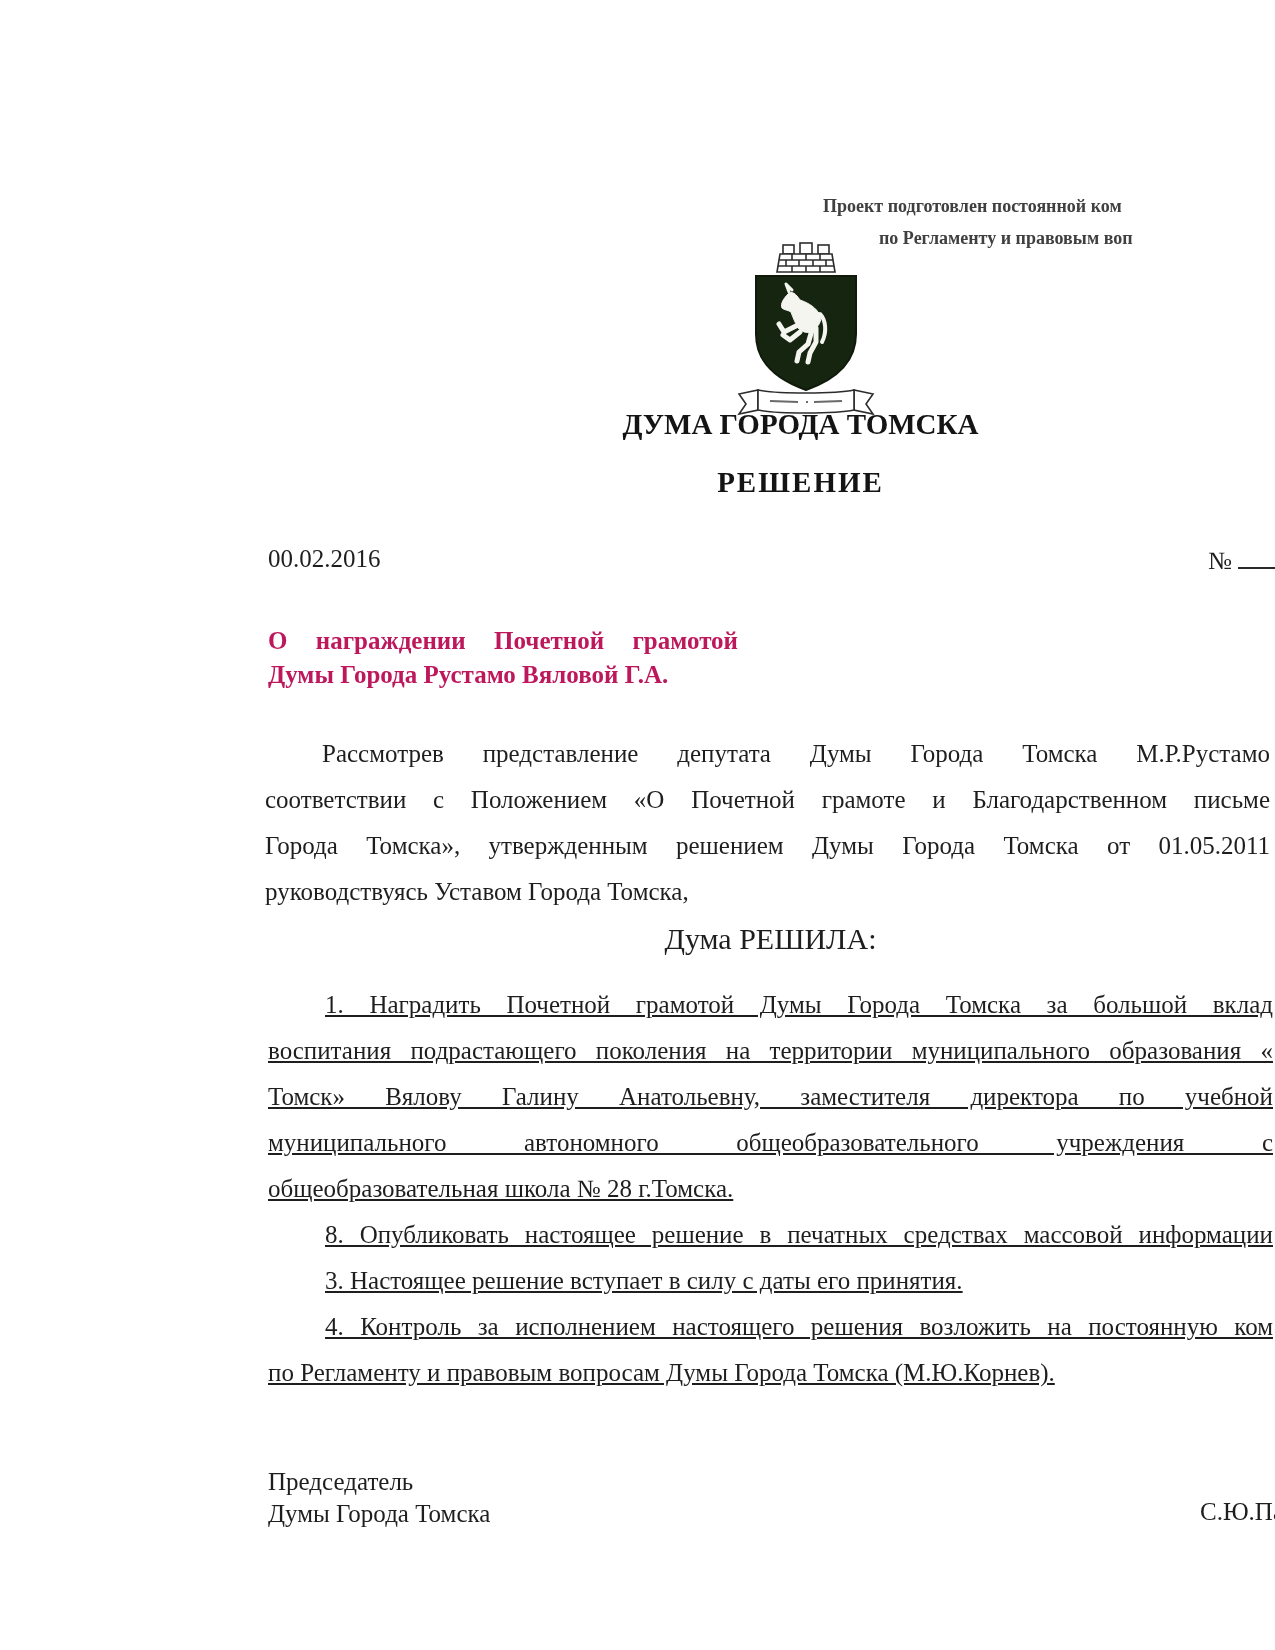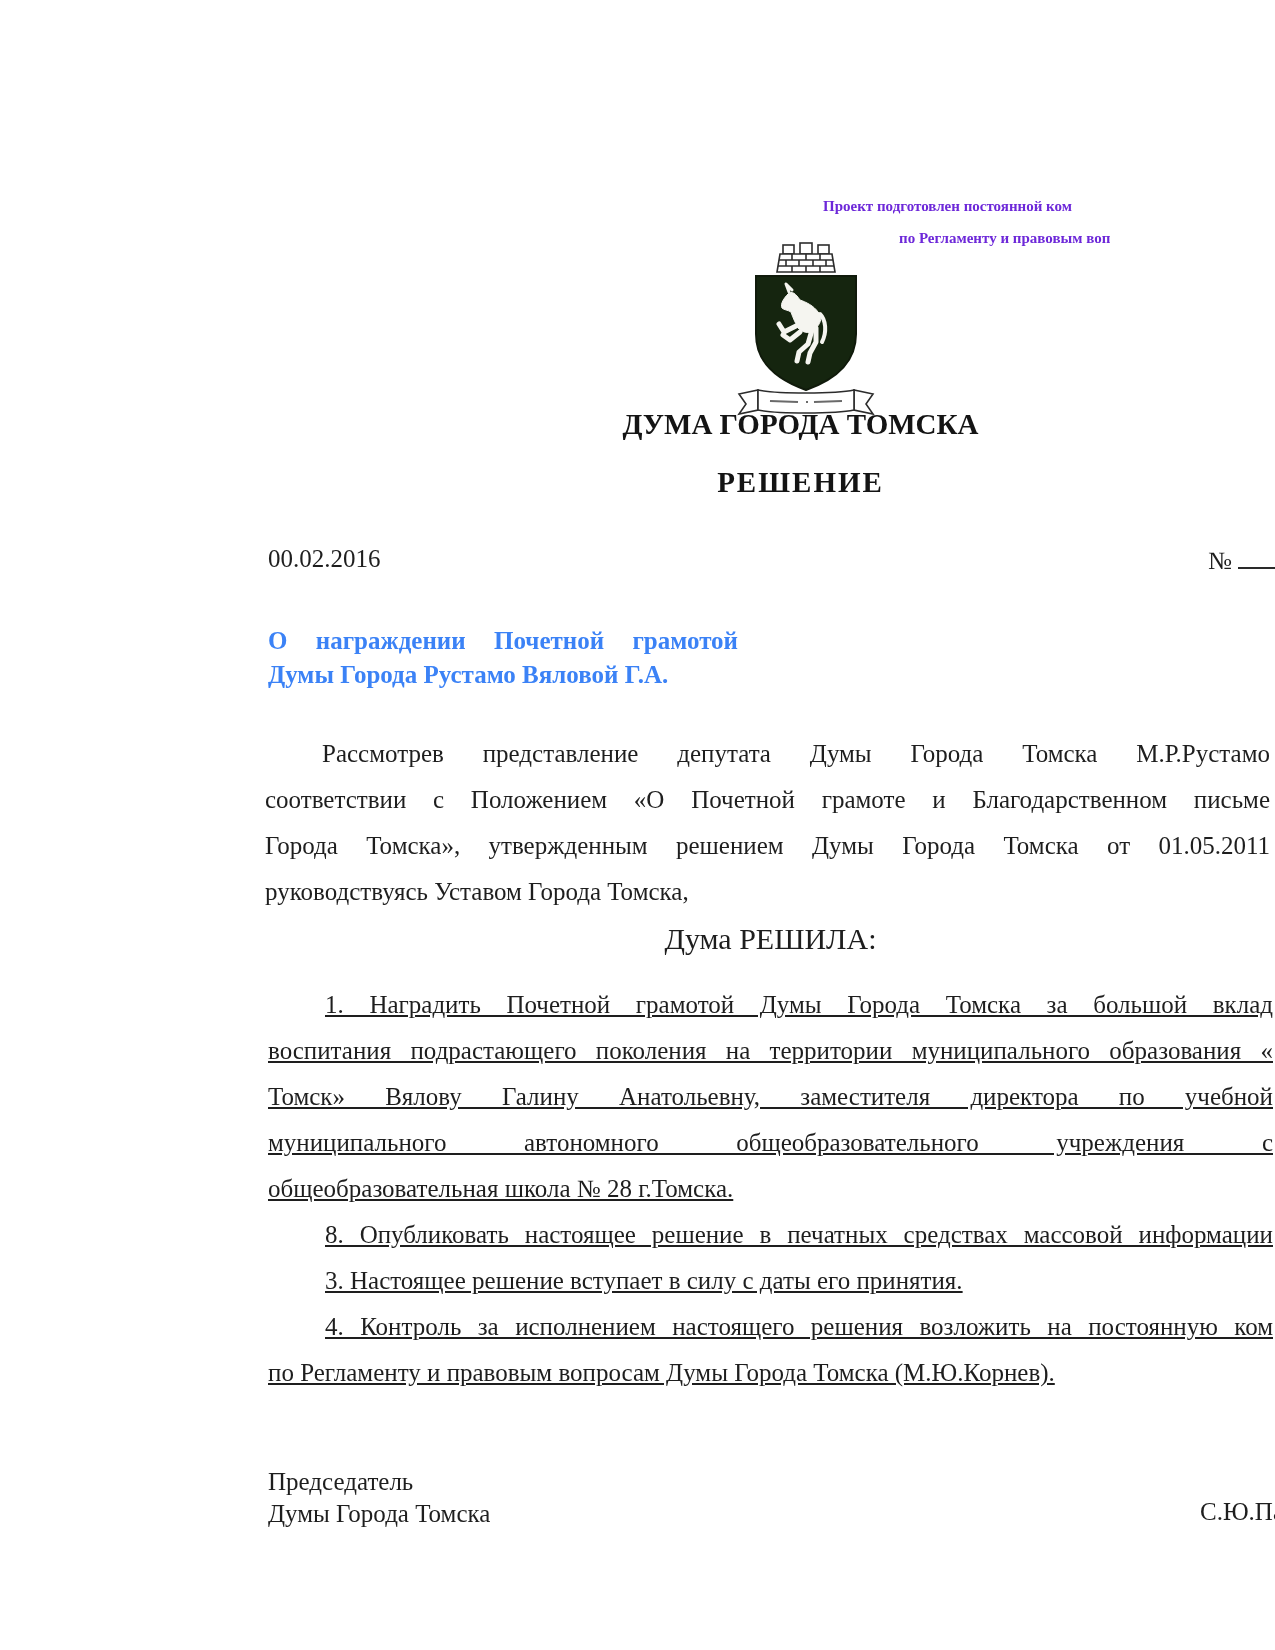--- a/index.html
+++ b/index.html
@@ -5,33 +5,33 @@
   html,body{margin:0;padding:0;background:#ffffff;}
   .page{
     position:relative;
     width:1275px;height:1650px;
     background:#ffffff;
     overflow:hidden;
     font-family:"Liberation Serif","DejaVu Serif",serif;
     color:#1e1e1e;
   }
   
-  .prep-note{position:absolute;left:823px;top:190px;font-weight:bold;font-size:15px;line-height:32px;white-space:nowrap;color:#6d28d9;}
-  .prep-note .pn2{margin-left:76px;}
+  .prep-note{position:absolute;left:823px;top:190px;font-weight:bold;font-size:18px;line-height:32px;white-space:nowrap;color:#404040;}
+  .prep-note .pn2{margin-left:56px;}
   
   .emblem{position:absolute;left:736px;top:242px;width:140px;height:174px;}
   
   .org-title{position:absolute;left:268px;top:408px;width:1065px;text-align:center;font-weight:bold;font-size:29px;color:#141414;}
   .doc-type{position:absolute;left:268px;top:466px;width:1065px;text-align:center;font-weight:bold;font-size:29px;letter-spacing:2px;color:#141414;}
   
   .doc-date{position:absolute;left:268px;top:545px;font-size:25px;}
   .doc-number{position:absolute;left:1208px;top:545px;font-size:25px;white-space:nowrap;}
   .num-blank{display:inline-block;width:90px;height:22px;border-bottom:2px solid #2a2a2a;margin-left:6px;}
   
-  .subject{position:absolute;left:268px;top:624px;width:470px;font-weight:bold;font-size:25px;line-height:34px;color:#3b82f6;}
+  .subject{position:absolute;left:268px;top:624px;width:470px;font-weight:bold;font-size:25px;line-height:34px;color:#be185d;}
   .subject .s1{text-align:justify;text-align-last:justify;}
   
   .line{width:1005px;font-size:25px;line-height:46px;white-space:normal;}
   .jfull{text-align:justify;text-align-last:justify;}
   .indent{padding-left:57px;width:948px;}
   .preamble{position:absolute;left:265px;top:731px;}
   .resolved{position:absolute;left:268px;top:922px;width:1005px;text-align:center;font-size:30px;}
   .items{position:absolute;left:268px;top:982px;text-decoration:underline;}
   
   .signature{position:absolute;left:268px;top:1466px;font-size:25px;line-height:32px;}

